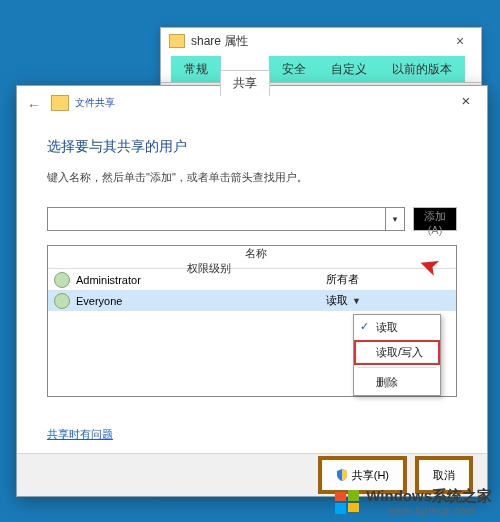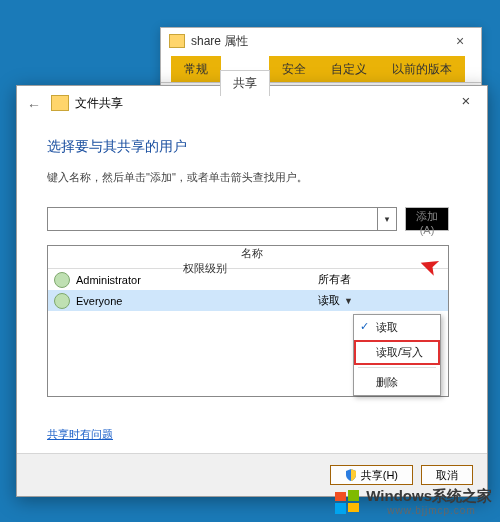--- a/index.html
+++ b/index.html
@@ -4,32 +4,32 @@
 <style>
   html,body{margin:0;padding:0;font-family:"Microsoft YaHei","Segoe UI",sans-serif;font-size:12px;}
   body{width:500px;height:522px;background:#1a7ab8;overflow:hidden;position:relative;}
   
   
   .bg-window{position:absolute;left:160px;top:27px;width:320px;height:460px;background:#fff;border:1px solid #b0b0b0;box-shadow:0 2px 10px rgba(0,0,0,.2);}
   .bg-titlebar{height:26px;display:flex;align-items:center;padding:0 8px;font-size:12px;color:#333;}
   .bg-titlebar .folder-ic{width:14px;height:12px;background:#ffd56b;border:1px solid #caa538;margin-right:6px;}
   .bg-close{position:absolute;right:6px;top:4px;width:30px;height:20px;text-align:center;color:#555;font-size:14px;line-height:18px;}
   .bg-tabstrip{display:flex;align-items:flex-end;height:28px;border-bottom:1px solid #ccc;padding-left:10px;gap:0;}
-  .bg-tab{padding:4px 12px;font-size:12px;color:#333;border:1px solid transparent;border-bottom:none;background:#eab308;margin-right:-1px;}
+  .bg-tab{padding:4px 12px;font-size:12px;color:#333;border:1px solid transparent;border-bottom:none;background:#5eead4;margin-right:-1px;}
   .bg-tab.active{background:#fff;border-color:#ccc;position:relative;top:14px;z-index:1;}
   
   
   .fg-window{position:absolute;left:16px;top:85px;width:470px;height:410px;background:#fff;border:1px solid #9e9e9e;box-shadow:0 4px 18px rgba(0,0,0,.35);}
   .fg-head{height:34px;display:flex;align-items:center;padding:0 10px;}
   .fg-back{font-size:14px;color:#666;margin-right:10px;}
   .fg-folder-ic{width:16px;height:14px;background:#ffd56b;border:1px solid #caa538;margin-right:6px;}
-  .fg-title{font-size:12px;color:#000000;}
+  .fg-title{font-size:10px;color:#1d4ed8;}
   .fg-close{position:absolute;right:8px;top:6px;font-size:15px;color:#444;width:26px;text-align:center;}
   
-  .fg-body{padding:6px 38px 0 30px;}
+  .fg-body{padding:6px 30px 0 30px;}
   .fg-h1{color:#1a4fa0;font-size:14px;margin:12px 0 14px;}
   .fg-sub{font-size:11px;color:#444;margin-bottom:22px;}
   
   .fg-addrow{display:flex;gap:8px;margin-bottom:14px;}
   .fg-combo{flex:1;height:22px;border:1px solid #888;position:relative;background:#fff;}
   .fg-combo .dd{position:absolute;right:0;top:0;width:18px;height:22px;border-left:1px solid #888;display:flex;align-items:center;justify-content:center;}
   .fg-addbtn{width:44px;height:24px;background:#000000;border:1px solid #bcbcbc;color:#888;font-size:11px;}
   
   .fg-list{border:1px solid #888;height:150px;position:relative;background:#fff;}
   .fg-list-hdr{display:flex;height:22px;align-items:center;border-bottom:1px solid #dcdcdc;font-size:11px;color:#333;flex-direction:column;}
@@ -48,21 +48,21 @@
   .perm-item.checked::before{content:"✓";position:absolute;left:6px;color:#1060c0;}
   .perm-item.hl{outline:2px solid #e03030;outline-offset:-2px;}
   .perm-sep{height:1px;background:#ddd;margin:2px 4px;}
   
   
   .red-arrow{position:absolute;left:420px;top:253px;color:#e02020;font-size:22px;transform:rotate(200deg);pointer-events:none;font-weight:bold;}
   
   .fg-link{color:#1a5fc8;font-size:11px;text-decoration:underline;margin-top:30px;display:inline-block;text-align:center;}
   
   .fg-footer{position:absolute;left:0;right:0;bottom:0;height:42px;background:#f0f0f0;border-top:1px solid #d6d6d6;display:flex;align-items:center;justify-content:flex-end;padding-right:14px;gap:8px;}
-  .fg-btn{height:20px;padding:5px 14px;background:#fdfdfd;border:1px solid #a16207;font-size:11px;display:flex;align-items:center;gap:4px;}
+  .fg-btn{height:28px;padding:15px 14px;background:#fdfdfd;border:4px solid #a16207;font-size:11px;display:flex;align-items:center;gap:4px;}
   .shield{width:12px;height:12px;display:inline-block;}
   .shield svg{width:12px;height:12px;}
   
   
   .watermark{position:absolute;right:8px;bottom:6px;display:flex;align-items:center;gap:6px;color:#3a3a3a;font-size:15px;}
   .win-logo{width:26px;height:26px;}
   .watermark .strong{font-weight:600;}
   .watermark .sub{font-size:10px;letter-spacing:1px;color:#666;display:block;line-height:1;margin-left:21px;}
 </style>
 </head>

